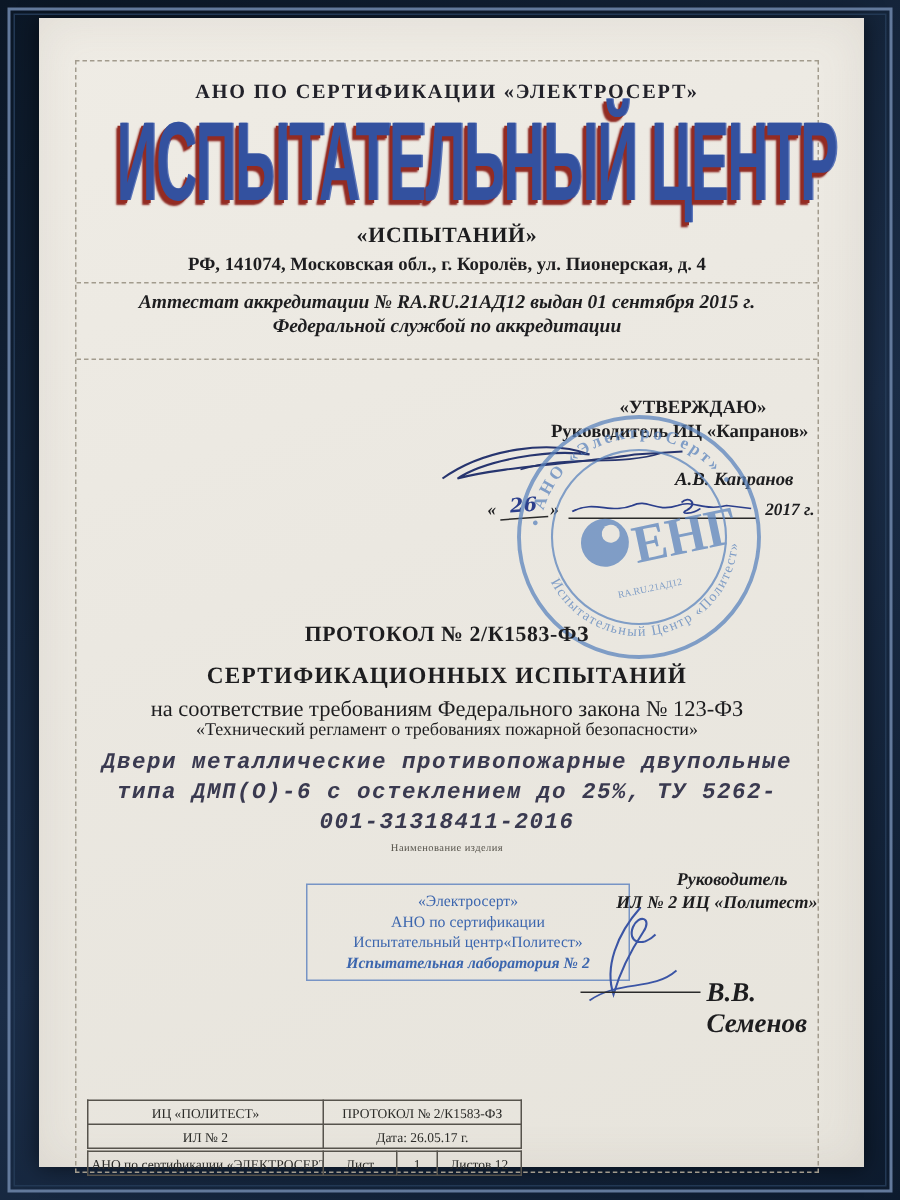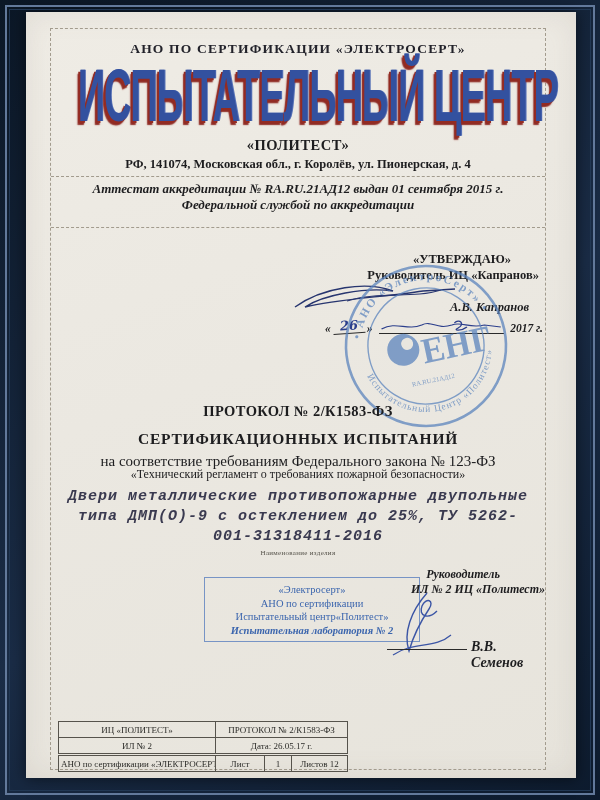--- a/index.html
+++ b/index.html
@@ -10,21 +10,21 @@
   }
   .frame-line{position:absolute;inset:5px;border:2px solid #62799b;pointer-events:none;z-index:3;}
   .frame-line2{position:absolute;inset:9px;border:1px solid #223854;pointer-events:none;z-index:3;}
   .paper{
     position:absolute;left:26px;top:12px;width:550px;height:766px;
     background:linear-gradient(160deg,#efece5 0%,#ebe8e1 45%,#e7e4dc 100%);
     box-shadow:0 0 14px rgba(0,0,0,.55), inset 0 0 30px rgba(120,110,95,.12);
     z-index:1;
   }
   .dashed{
-    position:absolute;left:24px;top:16px;width:494px;height:740px;
+    position:absolute;left:24px;top:28px;width:494px;height:740px;
     border:1px dashed #a29b8d;
   }
   .hr-dash{position:absolute;left:0;right:0;border-top:1px dashed #a29b8d;}
   .c{position:absolute;left:0;right:0;text-align:center;}
   .org-line{top:12px;font-weight:bold;font-size:13.5px;letter-spacing:1.2px;color:#22222a;}
   .bigtitle-wrap{top:30px;height:82px;}
   .bigtitle{
     display:inline-block;font-family:"Liberation Sans",sans-serif;font-weight:700;
     font-size:42px;line-height:42px;color:#33519f;letter-spacing:-1px;white-space:nowrap;
     transform:scale(.9,1.78);transform-origin:center top;
@@ -54,24 +54,24 @@
   .product{top:458px;font-family:"Liberation Mono","DejaVu Sans Mono",monospace;
     font-weight:bold;font-style:italic;font-size:15px;line-height:20px;
     letter-spacing:1px;color:#3a3a50;}
   .prod-cap{top:520px;font-size:7px;color:#55524a;letter-spacing:.3px;}
   .labbox{position:absolute;left:153px;top:548px;width:206px;padding:5px 4px 4px;
     border:1.5px solid #7794c5;text-align:center;color:#3c66ae;
     font-size:10.5px;line-height:13.5px;}
   .labbox .l4{font-weight:bold;font-style:italic;}
   .headblock{position:absolute;top:538px;right:0;width:170px;text-align:right;
     font-weight:bold;font-style:italic;font-size:12px;line-height:15px;}
-  .headblock .l1{margin-right:45px;}
+  .headblock .l1{margin-right:20px;}
   .sig2{position:absolute;left:340px;top:560px;}
   .sigline2{position:absolute;left:336px;top:620px;width:80px;border-top:1px solid #2a2a2a;}
-  .name2{position:absolute;left:420px;top:610px;font-weight:bold;font-style:italic;font-size:14px;}
+  .name2{position:absolute;left:420px;top:610px;font-weight:bold;font-style:italic;font-size:18px;}
   table.ft{position:absolute;left:7px;border-collapse:collapse;font-size:9px;color:#2b2b28;
     table-layout:fixed;}
   table.ft td{border:1px solid #56534c;text-align:center;vertical-align:middle;
     height:15px;padding:0 2px;overflow:hidden;white-space:nowrap;}
   .t1{top:692px;width:290px;}
   .t2{top:726px;width:290px;}
   svg text{font-family:"Liberation Serif",serif;}
 </style>
 </head>
 <body>
@@ -79,21 +79,21 @@
 <div class="frame-line"></div>
 <div class="frame-line2"></div>
 
 <div class="paper">
   <div class="dashed">
 
     <div class="c org-line">АНО ПО СЕРТИФИКАЦИИ «ЭЛЕКТРОСЕРТ»</div>
     <div class="c bigtitle-wrap">
       <span class="bigtitle">ИСПЫТАТЕЛЬНЫЙ ЦЕНТР</span>
     </div>
-    <div class="c org-name">«ПОЛИТЕСТ»</div>
+    <div class="c org-name">«ИСПЫТАНИЙ»</div>
     <div class="c address">РФ, 141074, Московская обл., г. Королёв, ул. Пионерская, д. 4</div>
 
     <div class="hr-dash" style="top:147px"></div>
     <div class="c attest">
       <div>Аттестат аккредитации № RA.RU.21АД12 выдан 01 сентября 2015 г.</div>
       <div>Федеральной службой по аккредитации</div>
     </div>
     <div class="hr-dash" style="top:198px"></div>
 
     <div class="approve">
@@ -138,21 +138,21 @@
       <text x="85" y="122" font-size="6.5" text-anchor="middle" fill="#5b84bd">RA.RU.21АД12</text>
     </svg>
 
     <div class="c prot-title">ПРОТОКОЛ № 2/К1583-ФЗ</div>
     <div class="c prot-sub">СЕРТИФИКАЦИОННЫХ ИСПЫТАНИЙ</div>
     <div class="c basis1">на соответствие требованиям Федерального закона № 123-ФЗ</div>
     <div class="c basis2">«Технический регламент о требованиях пожарной безопасности»</div>
 
     <div class="c product">
       <div>Двери металлические противопожарные двупольные</div>
-      <div>типа ДМП(О)-9 с остеклением до 25%, ТУ 5262-</div>
+      <div>типа ДМП(О)-6 с остеклением до 25%, ТУ 5262-</div>
       <div>001-31318411-2016</div>
     </div>
     <div class="c prod-cap">Наименование изделия</div>
 
     <div class="labbox">
       <div>«Электросерт»</div>
       <div>АНО по сертификации</div>
       <div>Испытательный центр«Политест»</div>
       <div class="l4">Испытательная лаборатория № 2</div>
     </div>

